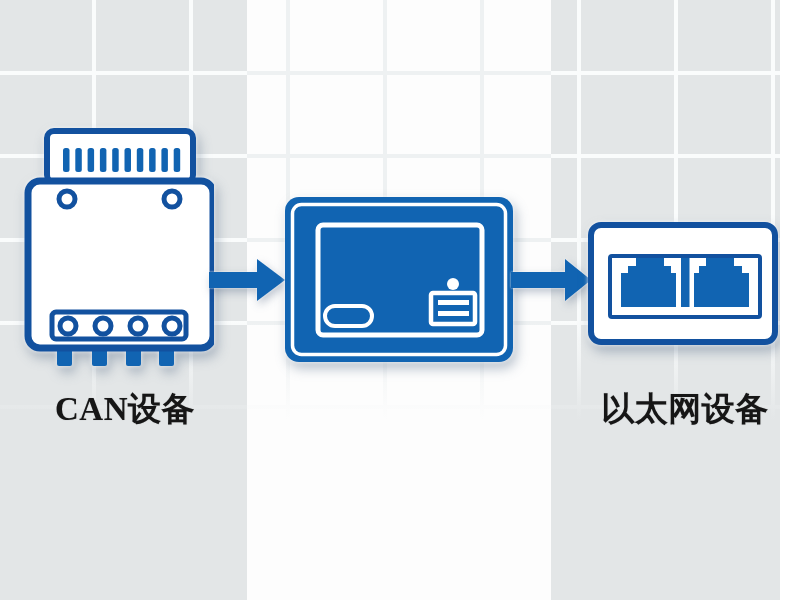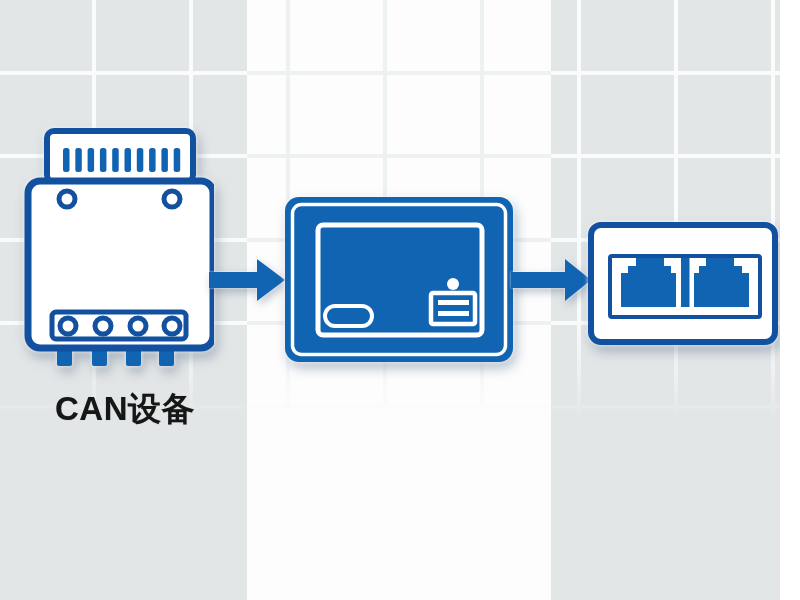--- a/index.html
+++ b/index.html
@@ -5,21 +5,21 @@
   :root{
     --blue:#12519f;
     --blue-fill:#1164b2;
     --tile-gray:#e3e6e7;
     --tile-white:#fdfdfd;
     --text:#161616;
   }
   html,body{margin:0;padding:0;}
   .stage{
     position:relative;width:780px;height:600px;overflow:hidden;
-    font-family:Liberation Sans, sans-serif;
+    font-family:Liberation Serif, serif;
     background:var(--tile-gray);
   }
   
   .zone{position:absolute;top:0;height:600px;}
   .zone::after{content:"";position:absolute;inset:0;}
   .zone-left{
     left:0;width:247px;background-color:#e3e6e7;
     background-image:
       repeating-linear-gradient(to right, transparent 0 92px, #fafcfc 92px 96px, transparent 96px 97px),
       repeating-linear-gradient(to bottom, transparent 0 71px, #fafcfc 71px 75px, transparent 75px 83.5px);
@@ -152,14 +152,15 @@
     <svg width="190" height="123" viewBox="0 0 190 123" xmlns="http://www.w3.org/2000/svg">
       <rect class="ob" x="3" y="3" width="184" height="117" rx="10" stroke-width="6"></rect>
       <rect class="ob" x="22" y="34" width="150" height="61" rx="2" stroke-width="4"></rect>
       <path class="sb" d="M48,36 H76 V44 H83 V51 H88 V85 H33 V51 H40 V44 H48 Z"></path>
       <path class="sb" d="M118,36 H146 V44 H154 V51 H161 V85 H106 V51 H111 V44 H118 Z"></path>
       <rect class="sb" x="93" y="36" width="8.5" height="49"></rect>
     </svg>
   </div>
 
   <div class="node-label label-1">CAN设备</div>
+  <div class="node-label label-3">以太网设备</div>
 
 </div>
 
 </body></html>

